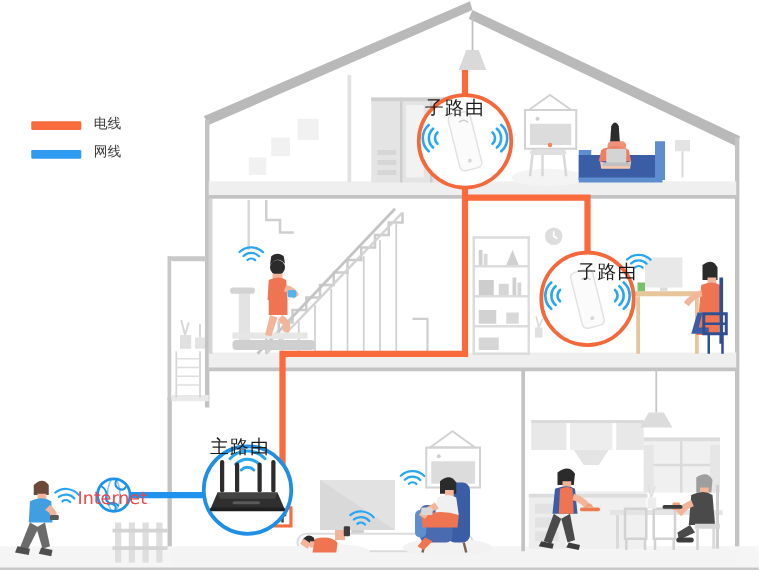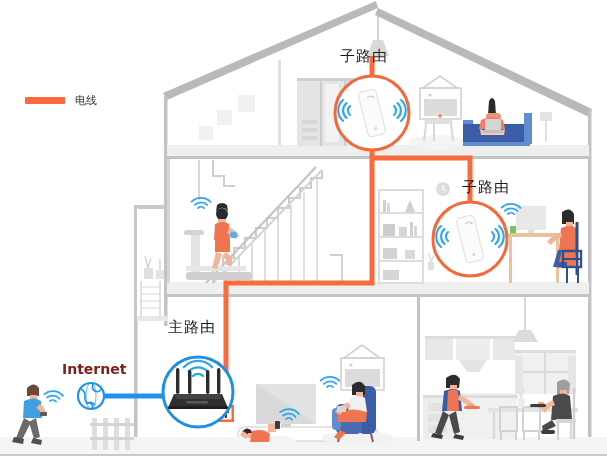--- a/index.html
+++ b/index.html
@@ -2,30 +2,30 @@
 <html><head>
 <meta charset="utf-8">
 <style>
   html,body{margin:0;padding:0;background:#ffffff;}
   body{width:607px;height:470px;overflow:hidden;
        font-family:"DejaVu Sans","Liberation Sans",sans-serif;}
   #stage{position:relative;width:607px;height:470px;background:#fff;}
   #scene{position:absolute;left:0;top:0;width:607px;height:470px;}
 
   .legend{position:absolute;left:25px;top:92px;}
-  .legend-row{display:flex;align-items:center;height:16px;margin-bottom:7px;}
+  .legend-row{display:flex;align-items:center;height:16px;margin-bottom:7px;font-family:Liberation Mono, monospace;}
   .legend-swatch{width:40px;height:7px;border-radius:1px;}
   .legend-label{margin-left:10px;font-size:11px;color:#3a3a3a;line-height:1;}
 
   .map-label{position:absolute;font-size:15px;color:#1a1a1a;white-space:nowrap;
-             letter-spacing:1px;}
+             letter-spacing:1px;margin-top:30px;}
   .lbl-sub1{left:340px;top:47px;}
   .lbl-sub2{left:462px;top:178px;}
   .lbl-main{left:168px;top:318px;}
-  .lbl-internet{left:62px;top:361px;font-size:14px;font-weight:bold;color:#7f1d1d;
+  .lbl-internet{left:62px;top:361px;font-size:14px;font-weight:normal;color:#ef4444;
                 letter-spacing:0;}
 </style>
 </head>
 <body>
 
 <div id="stage">
 
   <svg id="scene" viewBox="0 0 607 470">
     <defs>
       <g id="wifi-fan-right">
@@ -496,20 +496,24 @@
       <rect x="186" y="401" width="22" height="2.4" rx="1.2" fill="#5a5a5a"></rect>
       <rect x="168" y="406" width="60" height="3" rx="1.5" fill="#1f1f1f"></rect>
     </g>
   </svg>
 
   <div class="legend">
     <div class="legend-row">
       <span class="legend-swatch" style="background:#f96a3c"></span>
       <span class="legend-label">电线</span>
     </div>
+    <div class="legend-row">
+      <span class="legend-swatch" style="background:#2e9bf0"></span>
+      <span class="legend-label">网线</span>
+    </div>
   </div>
 
   <div class="map-label lbl-sub1">子路由</div>
   <div class="map-label lbl-sub2">子路由</div>
   <div class="map-label lbl-main">主路由</div>
   <div class="map-label lbl-internet">Internet</div>
 
 </div>
 
 </body></html>

